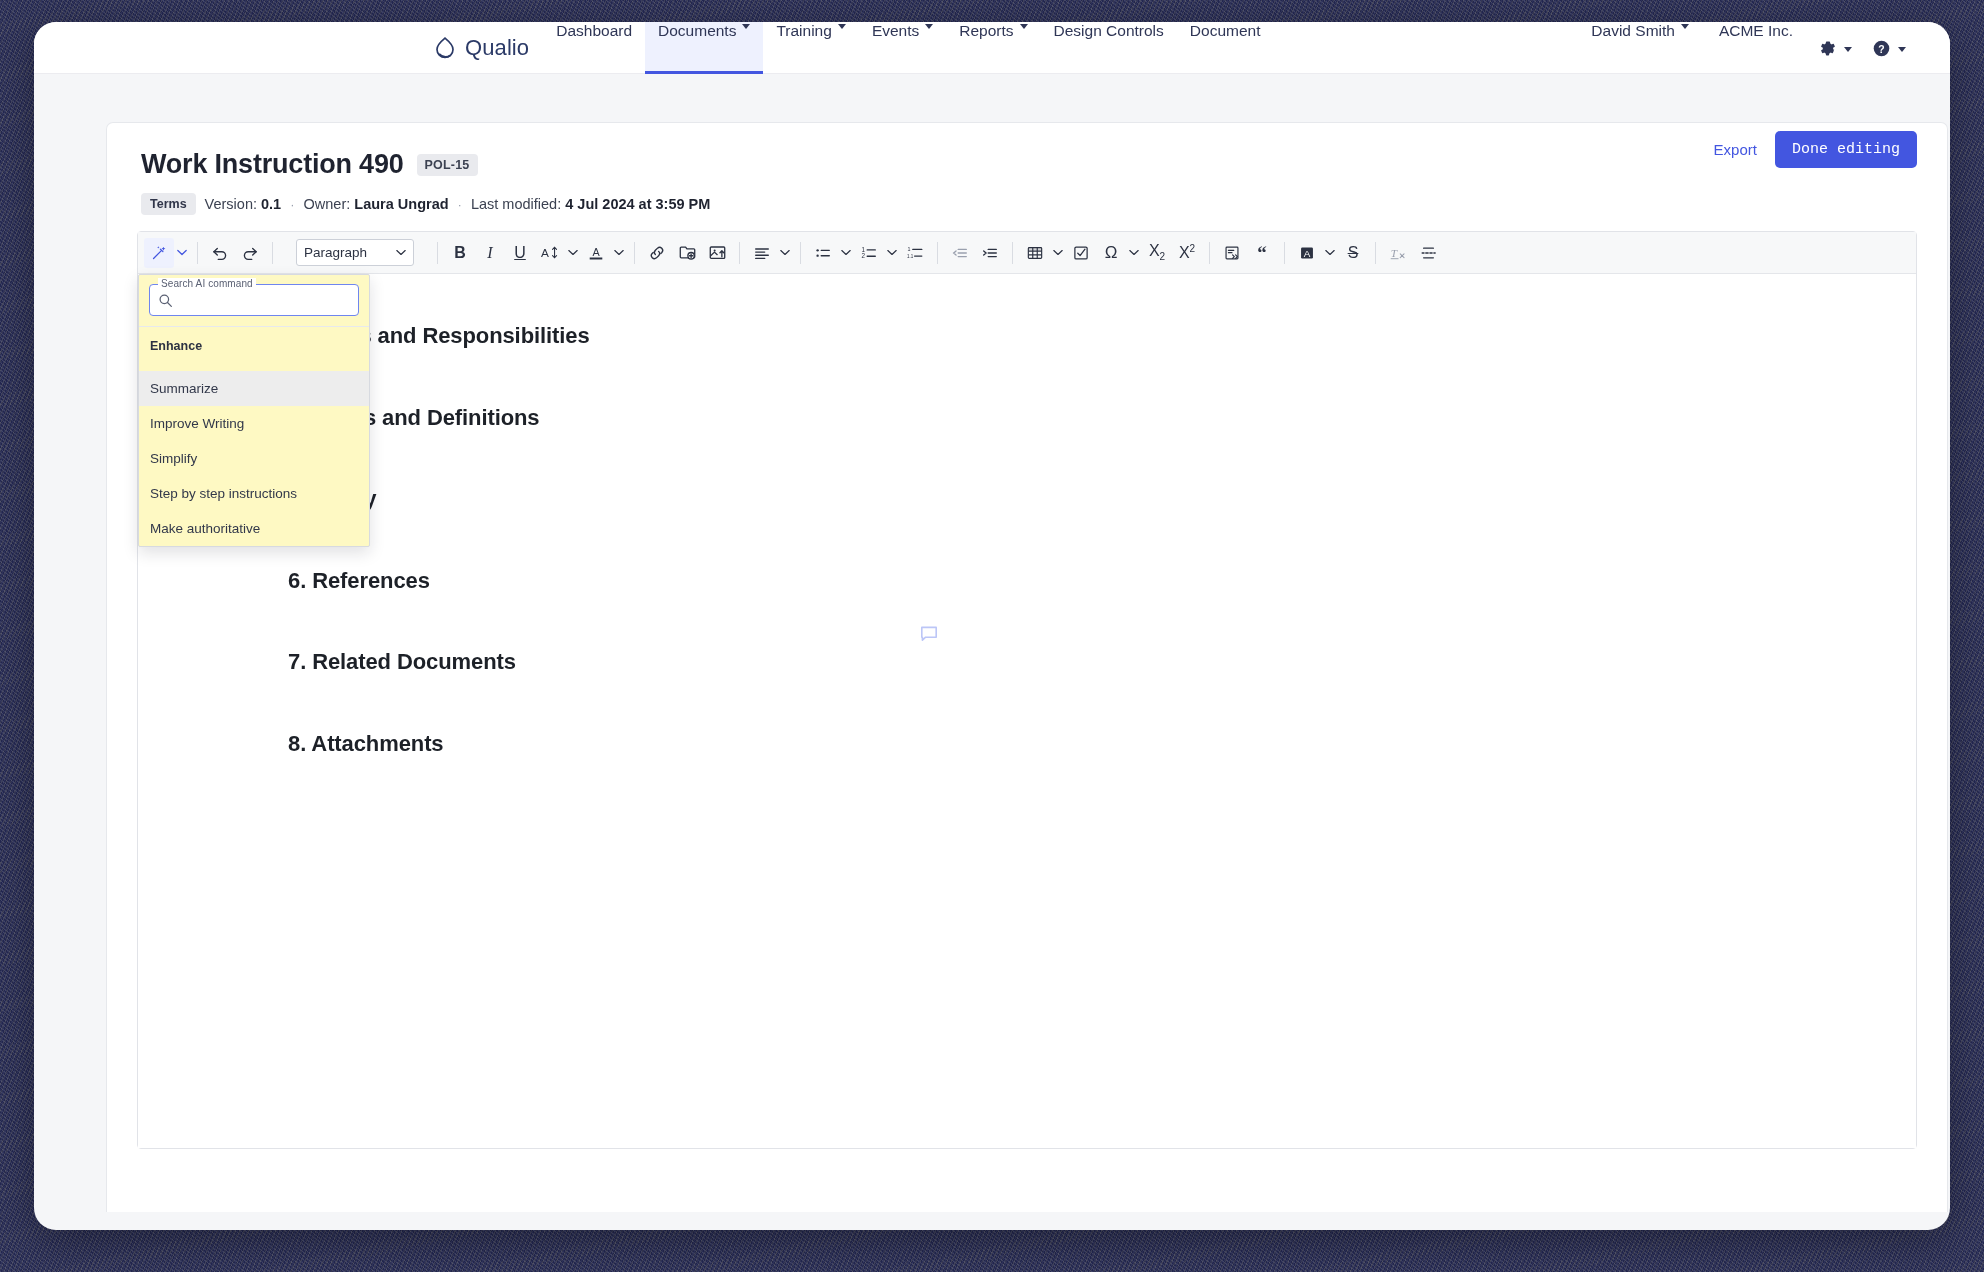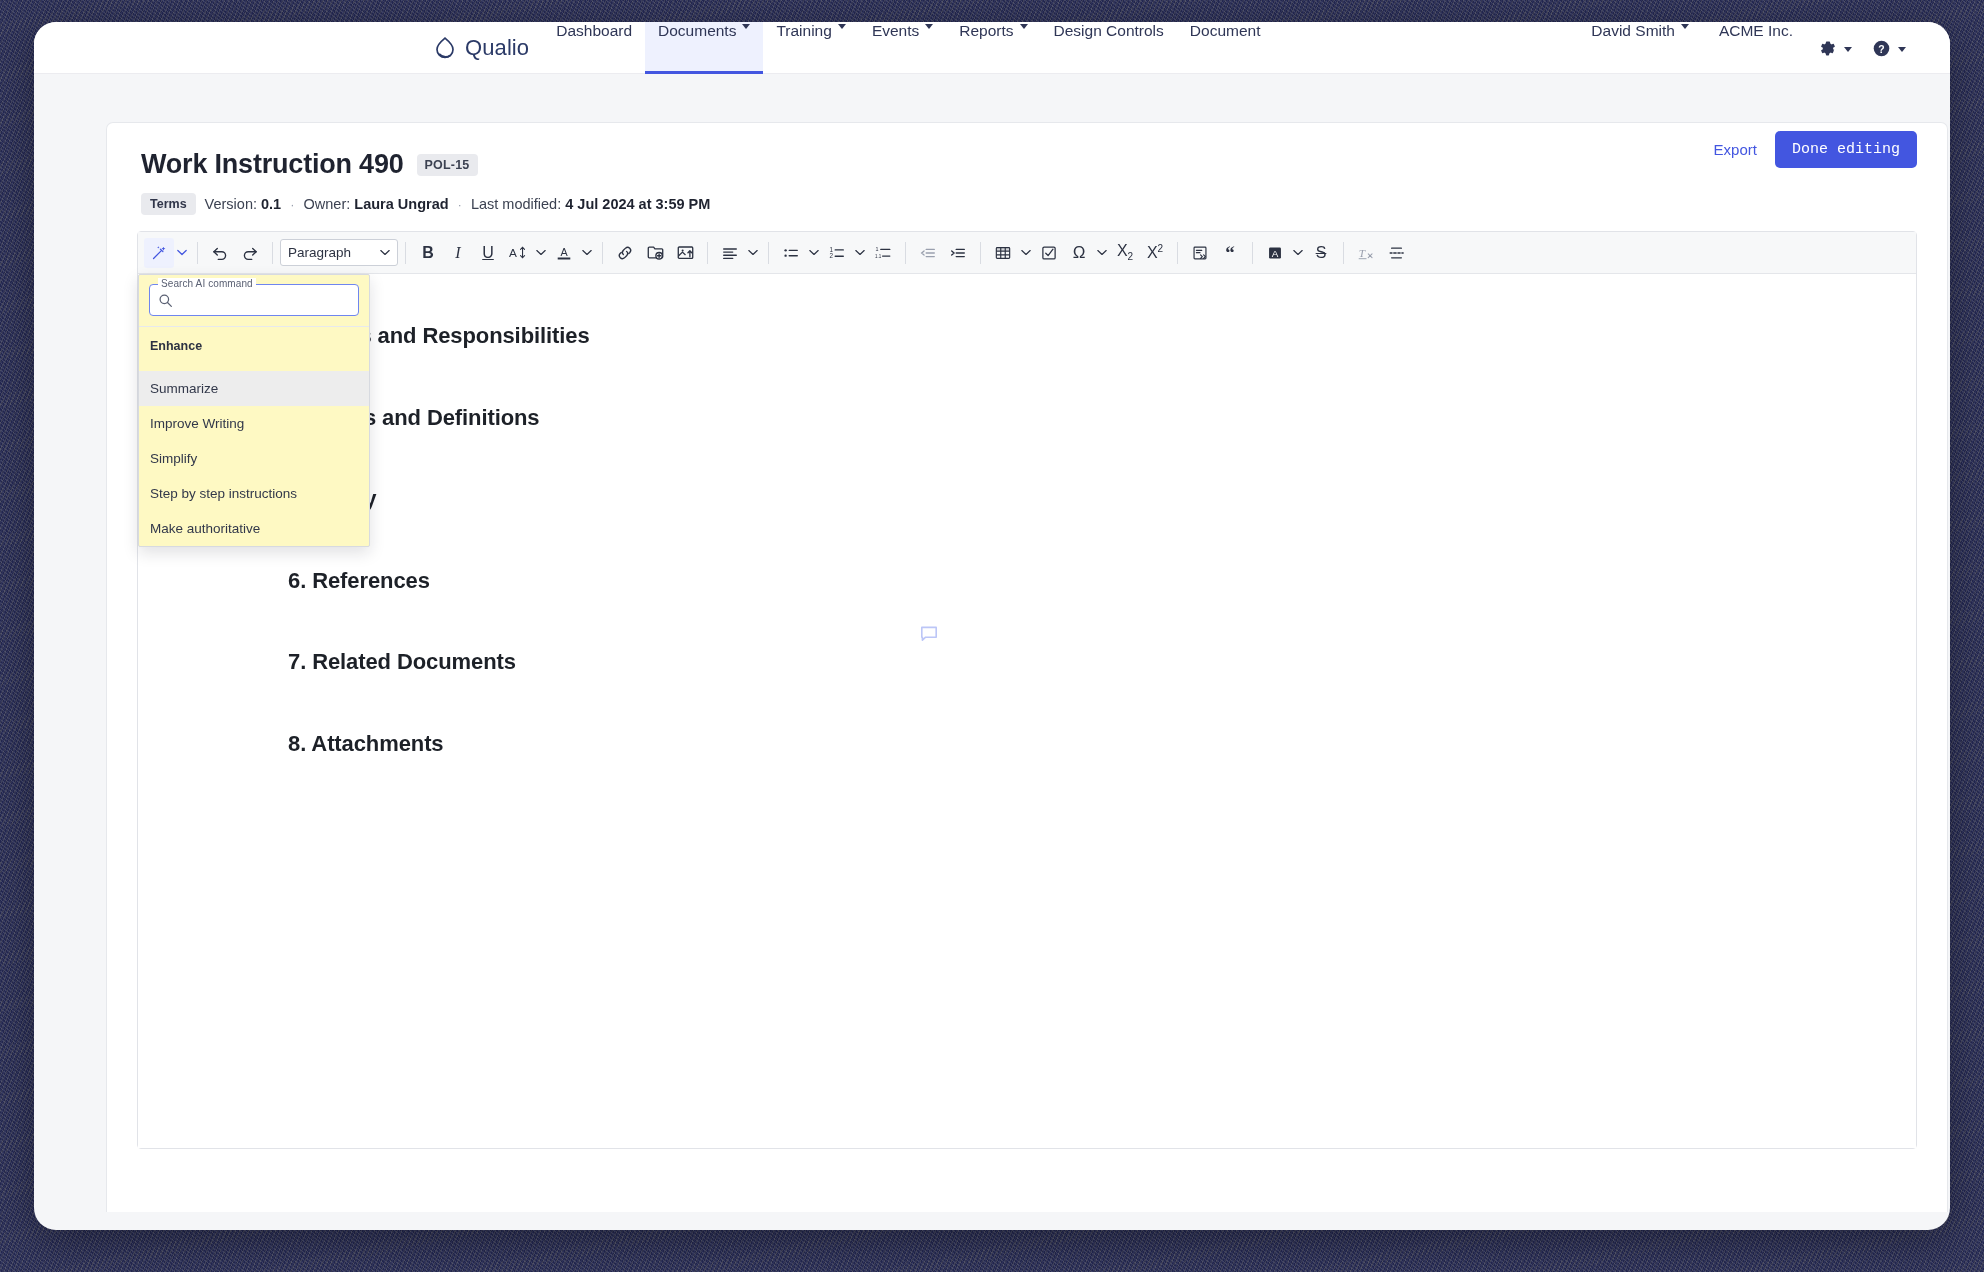--- a/index.html
+++ b/index.html
@@ -270,21 +270,21 @@
     background: #ffffff;
     border: 1px solid #ccd0d8;
     border-radius: 3px;
     display: flex;
     align-items: center;
     justify-content: space-between;
     padding: 0 7px;
     font-size: 13.5px;
     color: #2c3242;
     cursor: pointer;
-    margin: 0 0;
+    margin: 0 16px;
   }
   .tb-label { font-size: 16px; line-height: 1; }
 
   
   #ai-dropdown {
     position: absolute;
     left: 0px;
     top: 42px;
     width: 232px;
     background: #fef9c3;

